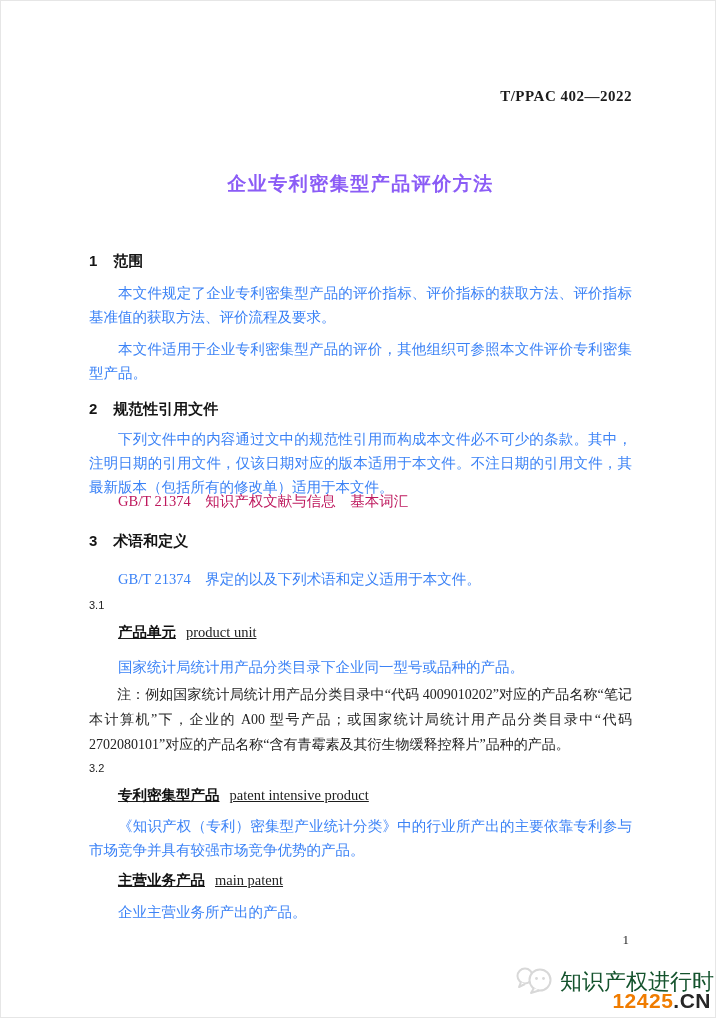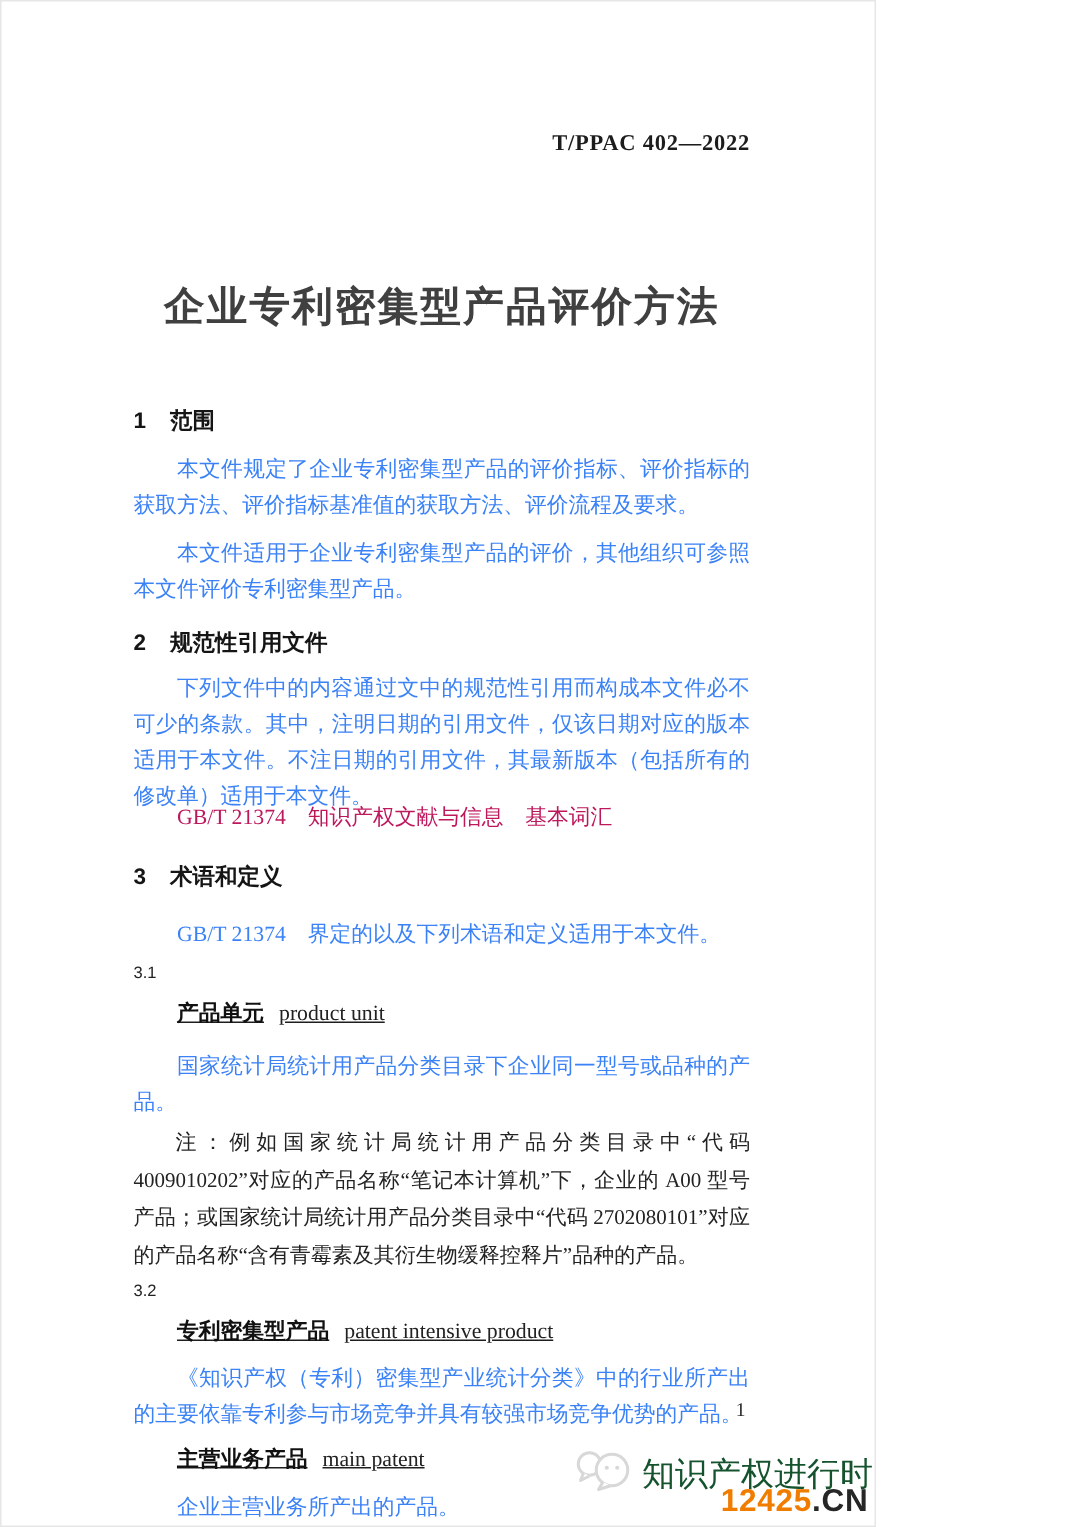--- a/index.html
+++ b/index.html
@@ -1,45 +1,45 @@
 <!DOCTYPE html>
 <html><head>
 <meta charset="utf-8">
 <style>
   * { margin:0; padding:0; box-sizing:border-box; }
   html,body { background:#ffffff; }
   body { width:720px; font-family:"Liberation Serif","DejaVu Serif",serif; }
 
   .page {
     position:relative;
-    width:584px; height:1018px;
+    width:716px; height:1018px;
     background:#ffffff;
     border:1px solid #e6e6e6;
     overflow:hidden;
     color:#1e1e1e;
   }
   .content { padding:0 83px 0 88px; }
 
   .doc-code {
     margin-top:86px;
     text-align:right;
     font-family:"Liberation Serif","DejaVu Serif",serif;
     font-weight:bold;
     font-size:15px; line-height:18px;
     letter-spacing:.5px;
     color:#1c1c1c;
   }
   .doc-title {
-    margin-top:84px;
+    margin-top:64px;
     text-align:center;
     font-family:"Liberation Sans","DejaVu Sans",sans-serif;
     font-weight:bold;
-    font-size:27px; line-height:30px;
+    font-size:19px; line-height:30px;
     letter-spacing:1.5px;
-    color:#404040;
+    color:#8b5cf6;
   }
   .sec-h {
     font-family:"Liberation Sans","DejaVu Sans",sans-serif;
     font-weight:bold;
     font-size:15px; line-height:20px;
     color:#151515;
   }
   .sec-h .sec-no { margin-right:16px; }
   .sec-h-1 { margin-top:52px; }
   .sec-h-2 { margin-top:14px; }

